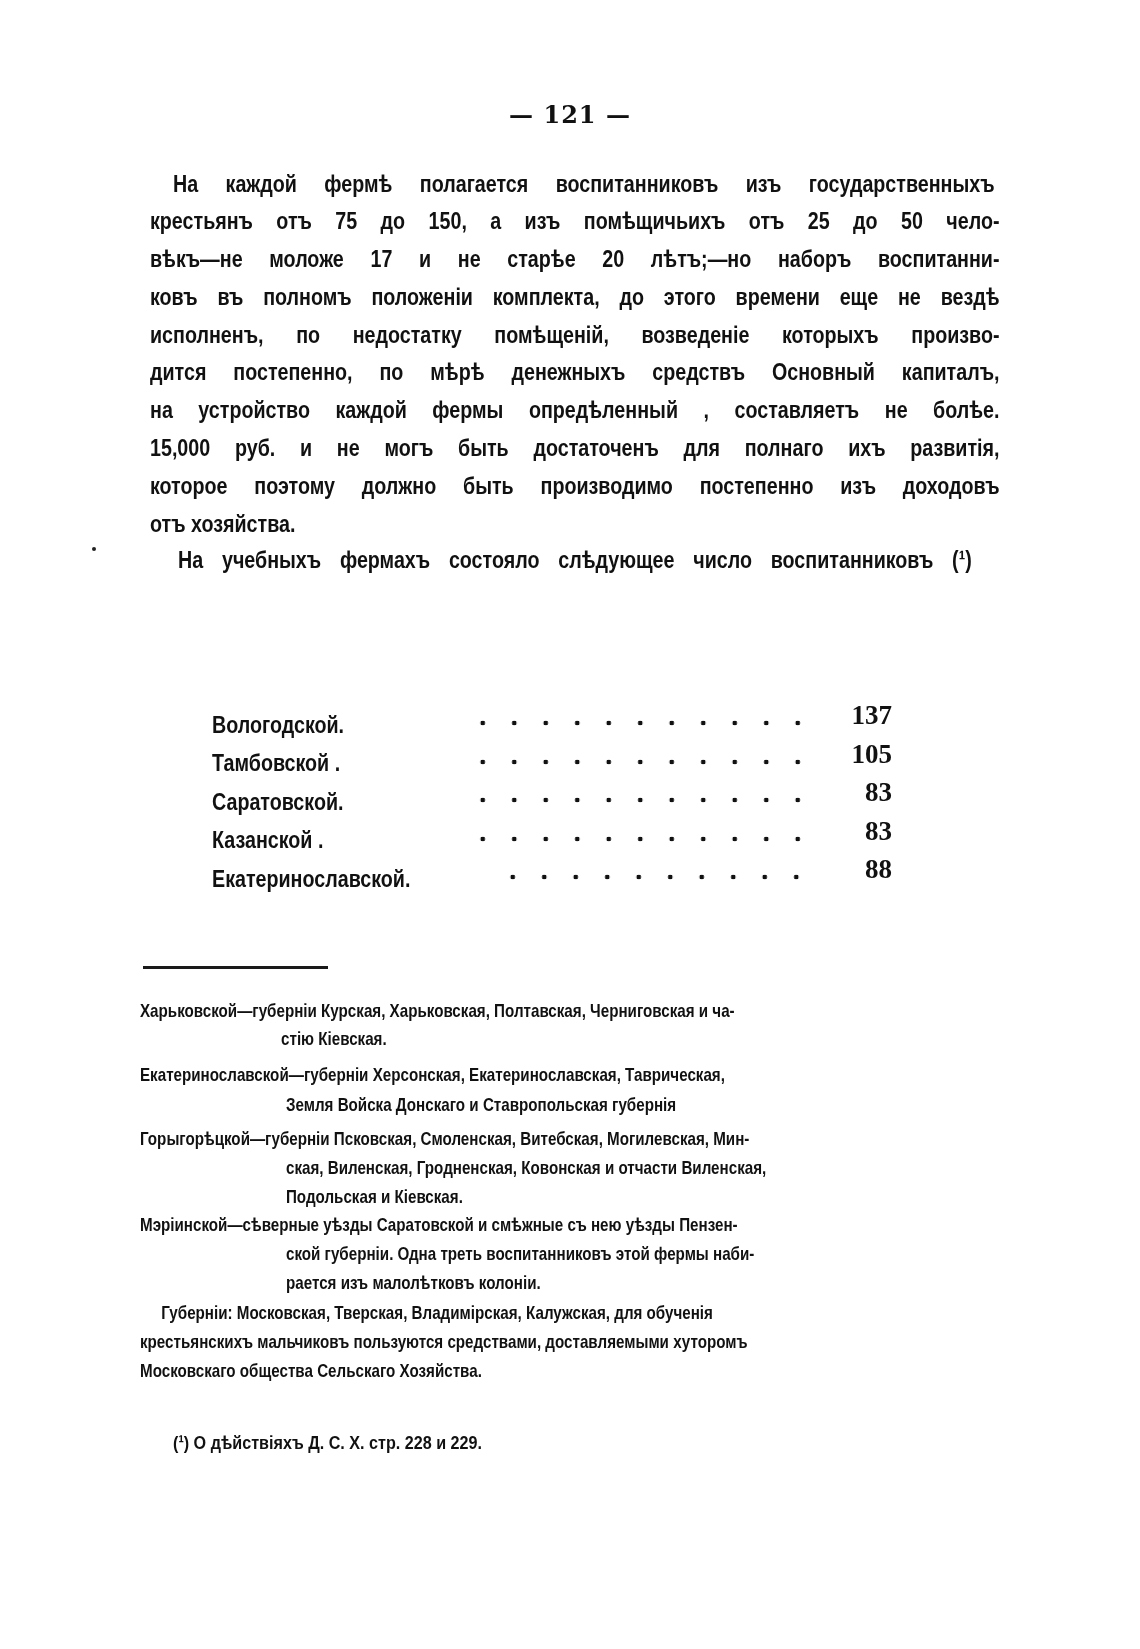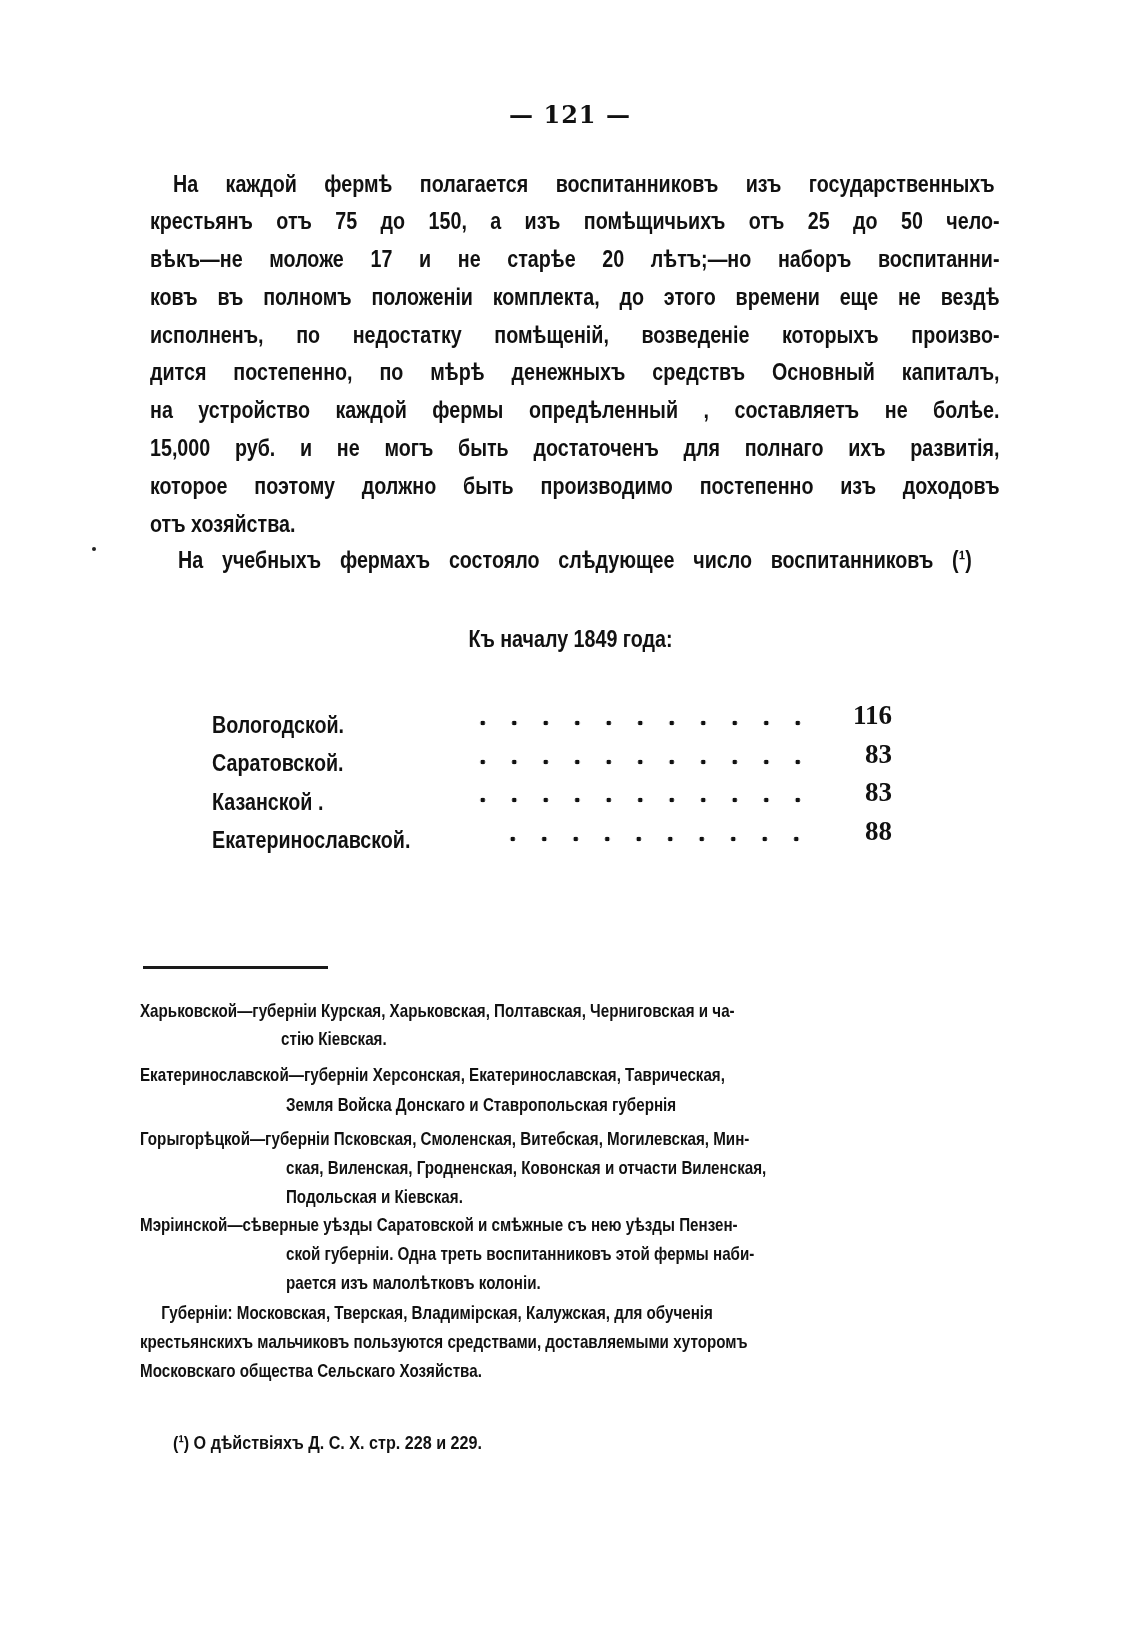--- a/index.html
+++ b/index.html
@@ -175,29 +175,31 @@
     <div class="line" style="top:302px;">которое поэтому должно быть производимо постепенно изъ доходовъ</div>
     <div class="line last" style="top:340px;">отъ хозяйства.</div>
   </div>
 
   <div class="body-text" style="top:546px; left:178px;">
     <div class="line" style="top:0; width:968px;">На учебныхъ фермахъ состояло слѣдующее число воспитанниковъ (¹)</div>
   </div>
 
   <div class="speck" style="left:92px; top:547px;"></div>
 
-  <div class="section-heading">
-    <span class="inner">Къ началу 1849 года:</span>
-  </div>
 
   <div class="table">
     <div class="row">
       <span class="row-name">Вологодской.</span>
       <span class="leader"></span>
-      <span class="row-value">116</span>
+      <span class="row-value">137</span>
+    </div>
+    <div class="row">
+      <span class="row-name">Тамбовской .</span>
+      <span class="leader"></span>
+      <span class="row-value">105</span>
     </div>
     <div class="row">
       <span class="row-name">Саратовской.</span>
       <span class="leader"></span>
       <span class="row-value">83</span>
     </div>
     <div class="row">
       <span class="row-name">Казанской .</span>
       <span class="leader"></span>
       <span class="row-value">83</span>

